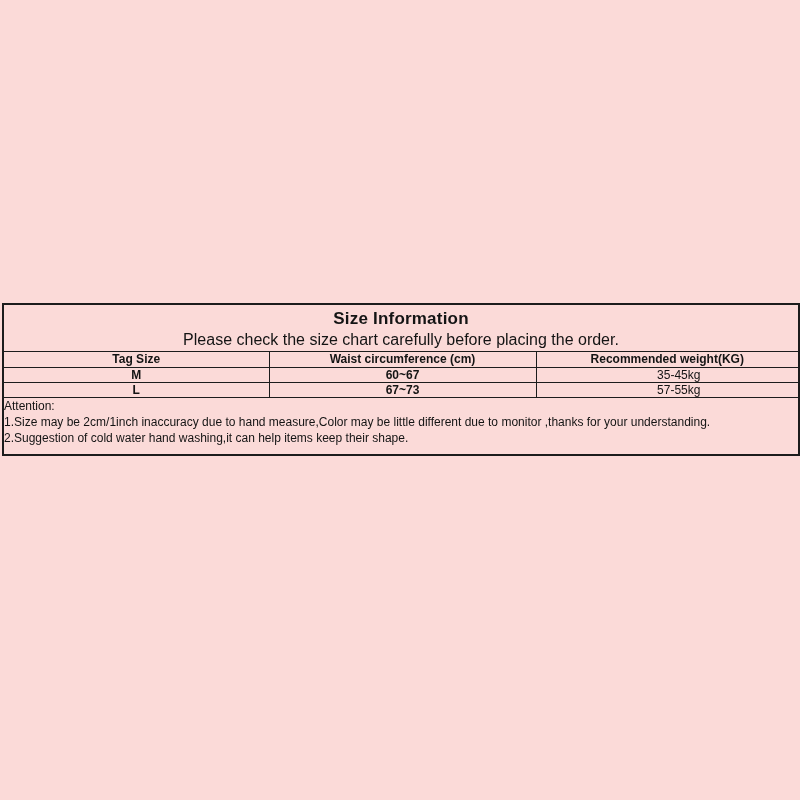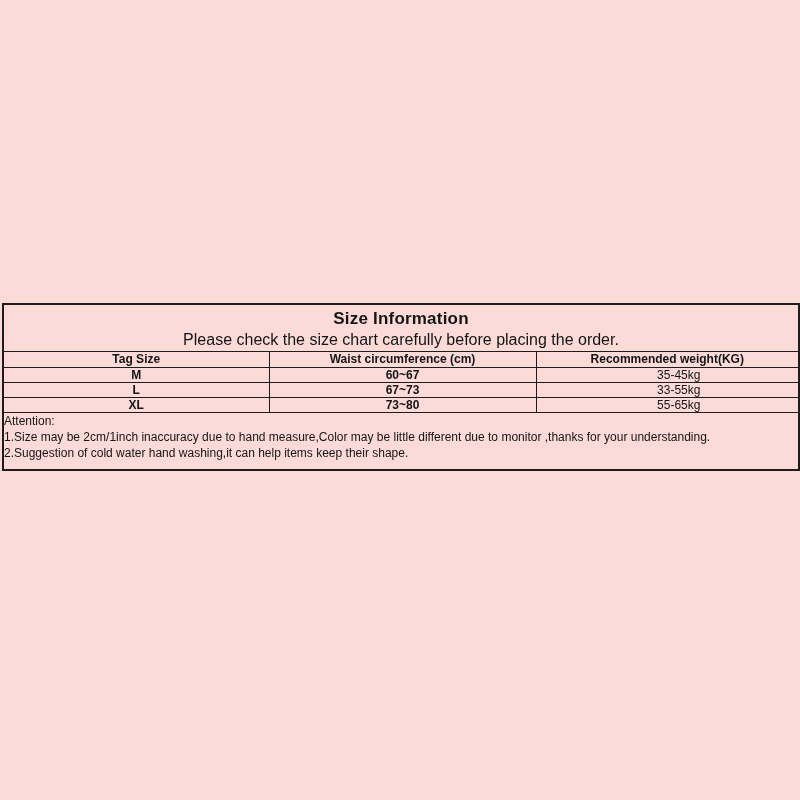--- a/index.html
+++ b/index.html
@@ -110,26 +110,21 @@
       </tr>
 
       <tr class="data-row">
         <td class="col-tag">M</td>
         <td class="col-waist">60~67</td>
         <td class="col-weight">35-45kg</td>
       </tr>
       <tr class="data-row">
         <td class="col-tag">L</td>
         <td class="col-waist">67~73</td>
-        <td class="col-weight">33-55kg</td>
-      </tr>
-      <tr class="data-row">
-        <td class="col-tag">XL</td>
-        <td class="col-waist">73~80</td>
-        <td class="col-weight">55-65kg</td>
+        <td class="col-weight">57-55kg</td>
       </tr>
 
       <tr>
         <td class="notes-cell" colspan="3">
           <div class="note-line">Attention:</div>
           <div class="note-line">1.Size may be 2cm/1inch inaccuracy due to hand measure,Color may be little different due to monitor ,thanks for your understanding.</div>
           <div class="note-line">2.Suggestion of cold water hand washing,it can help items keep their shape.</div>
         </td>
       </tr>
     </tbody>

